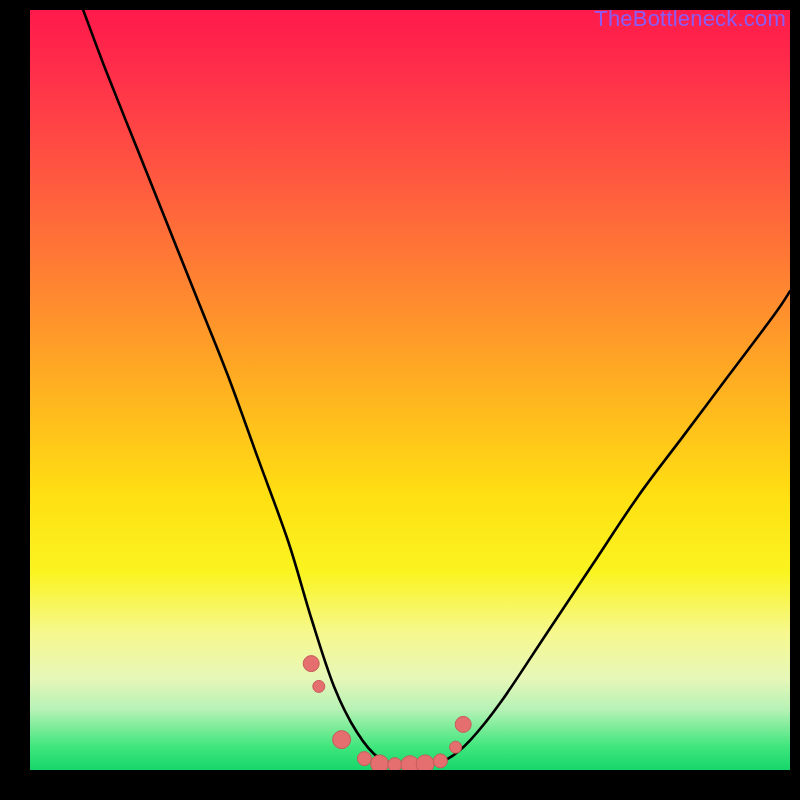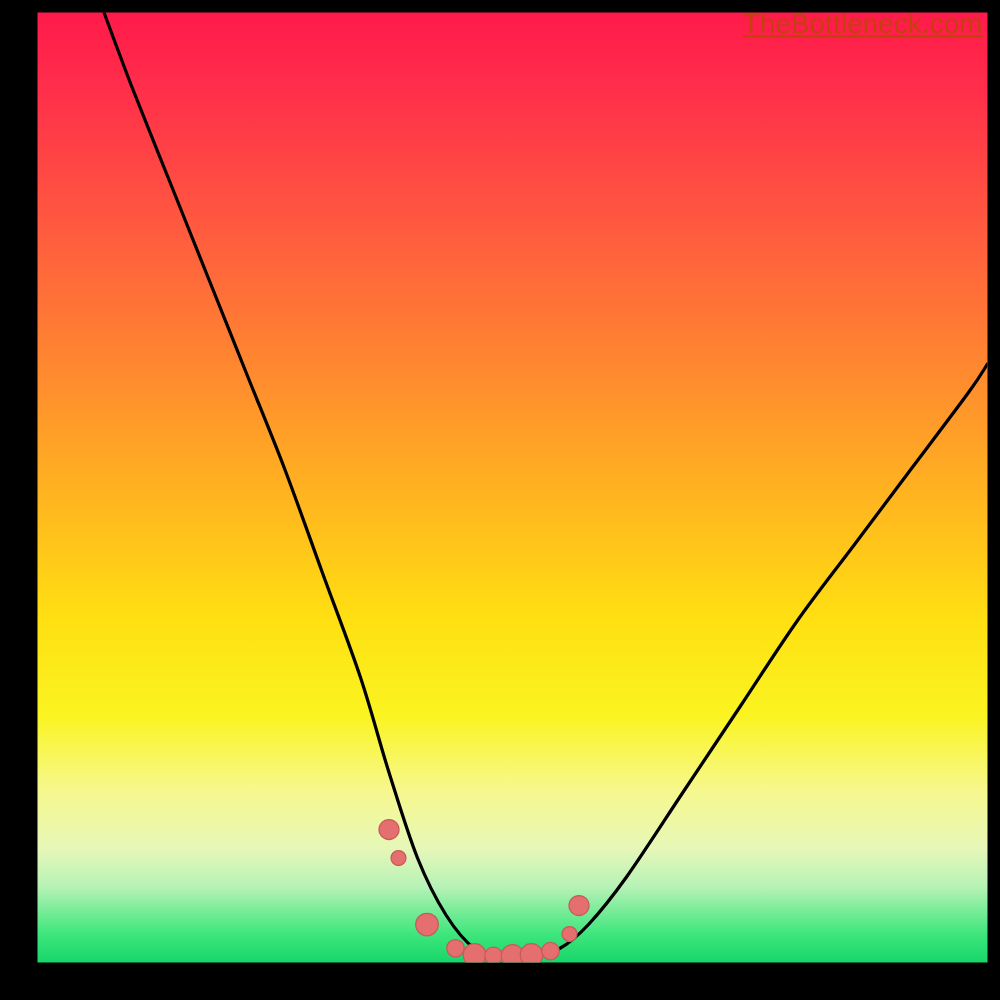--- a/index.html
+++ b/index.html
@@ -42,26 +42,25 @@
   .plot-area svg {
     position: absolute;
     left: 0; top: 0;
     width: 100%;
     height: 100%;
   }
   .watermark {
     position: absolute;
     top: 6px;
     right: 14px;
-    color: #c2410c;
+    color: #8b5cf6;
     font-size: 22px;
     font-weight: 500;
     letter-spacing: 0.2px;
     user-select: none;
-    text-decoration: underline;
   }
 </style>
 </head>
 <body>
 
 <div class="frame">
 
   <div class="plot-area">
     <svg viewBox="0 0 760 760" preserveAspectRatio="none">
       <path id="curve-path" fill="none" stroke-width="2.6" stroke-linejoin="round" stroke-linecap="round" d="M 53.20 0.00 C 57.00 10.13, 67.13 38.00, 76.00 60.80 C 84.87 83.60, 96.27 111.47, 106.40 136.80 C 116.53 162.13, 126.67 187.47, 136.80 212.80 C 146.93 238.13, 157.07 263.47, 167.20 288.80 C 177.33 314.13, 187.47 338.20, 197.60 364.80 C 207.73 391.40, 217.87 420.53, 228.00 448.40 C 238.13 476.27, 249.53 505.40, 258.40 532.00 C 267.27 558.60, 273.60 583.93, 281.20 608.00 C 288.80 632.07, 296.40 657.40, 304.00 676.40 C 311.60 695.40, 319.20 709.97, 326.80 722.00 C 334.40 734.03, 342.00 743.28, 349.60 748.60 C 357.20 753.92, 364.80 753.03, 372.40 753.92 C 380.00 754.81, 387.60 754.81, 395.20 753.92 C 402.80 753.03, 410.40 752.65, 418.00 748.60 C 425.60 744.55, 431.93 739.10, 440.80 729.60 C 449.67 720.10, 458.53 709.33, 471.20 691.60 C 483.87 673.87, 501.60 646.00, 516.80 623.20 C 532.00 600.40, 547.20 577.60, 562.40 554.80 C 577.60 532.00, 592.80 507.93, 608.00 486.40 C 623.20 464.87, 638.40 445.87, 653.60 425.60 C 668.80 405.33, 684.00 385.07, 699.20 364.80 C 714.40 344.53, 734.67 317.93, 744.80 304.00 C 754.93 290.07, 757.47 285.00, 760.00 281.20" stroke="#000000"></path>

